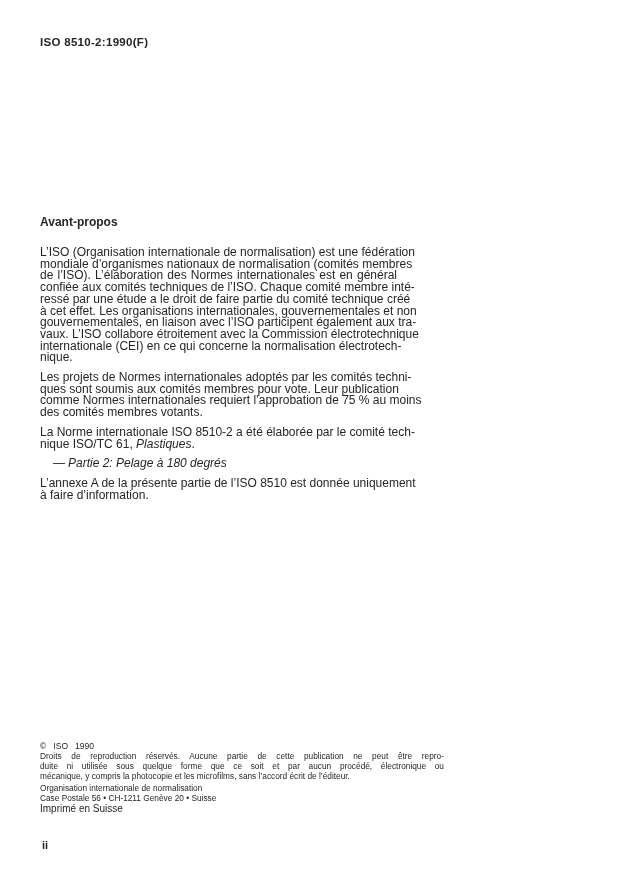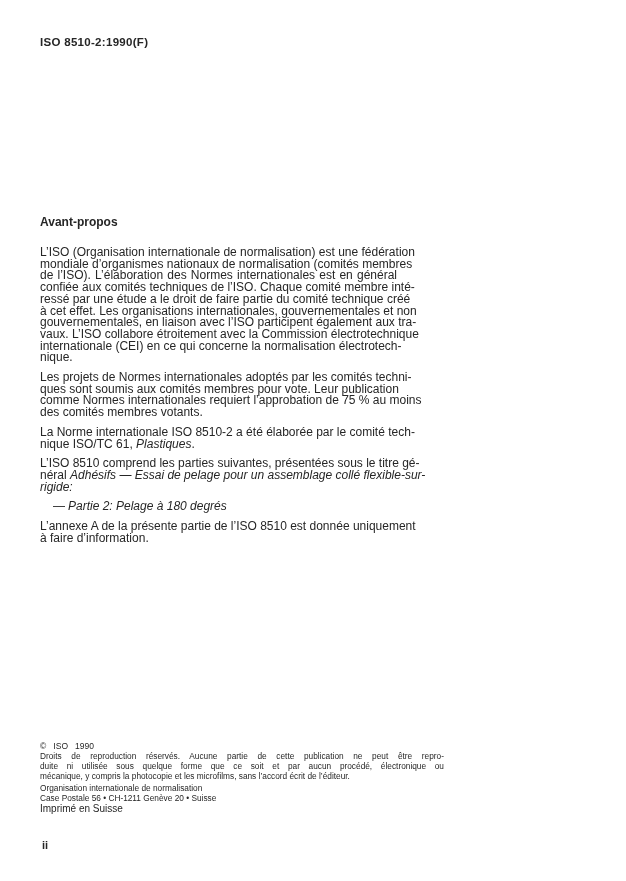--- a/index.html
+++ b/index.html
@@ -124,25 +124,20 @@
       <div class="block paragraph">
         <div class="line"><span class="seg">Les projets de Normes internationales adoptés par les comités techni-</span></div>
         <div class="line"><span class="seg">ques sont soumis aux comités membres pour vote. Leur publication</span></div>
         <div class="line"><span class="seg">comme Normes internationales requiert l’approbation de 75 % au moins</span></div>
         <div class="line last"><span class="seg">des comités membres votants.</span></div>
       </div>
       <div class="block paragraph">
         <div class="line"><span class="seg">La Norme internationale ISO 8510-2 a été élaborée par le comité tech-</span></div>
         <div class="line last"><span class="seg">nique ISO/TC 61, </span><span class="seg italic">Plastiques</span><span class="seg">.</span></div>
       </div>
-      <div class="block paragraph">
-        <div class="line"><span class="seg">L’ISO 8510 comprend les parties suivantes, présentées sous le titre gé-</span></div>
-        <div class="line"><span class="seg">néral </span><span class="seg italic">Adhésifs — Essai de pelage pour un assemblage collé flexible-sur-</span></div>
-        <div class="line last"><span class="seg italic">rigide:</span></div>
-      </div>
       <div class="block list">
         <div class="line last"><span class="seg dash">—</span><span class="seg italic">Partie 2: Pelage à 180 degrés</span></div>
       </div>
       <div class="block paragraph">
         <div class="line"><span class="seg">L’annexe A de la présente partie de l’ISO 8510 est donnée uniquement</span></div>
         <div class="line last"><span class="seg">à faire d’information.</span></div>
       </div>
     </div>
 
   <div class="footer-copyright prewrap">©   ISO   1990</div>

